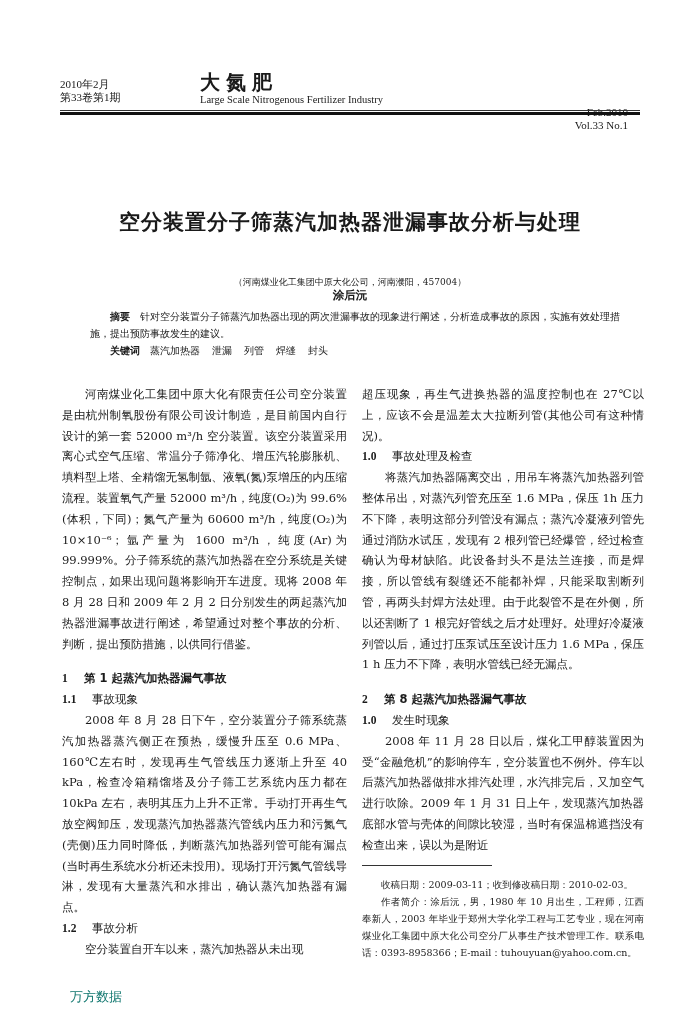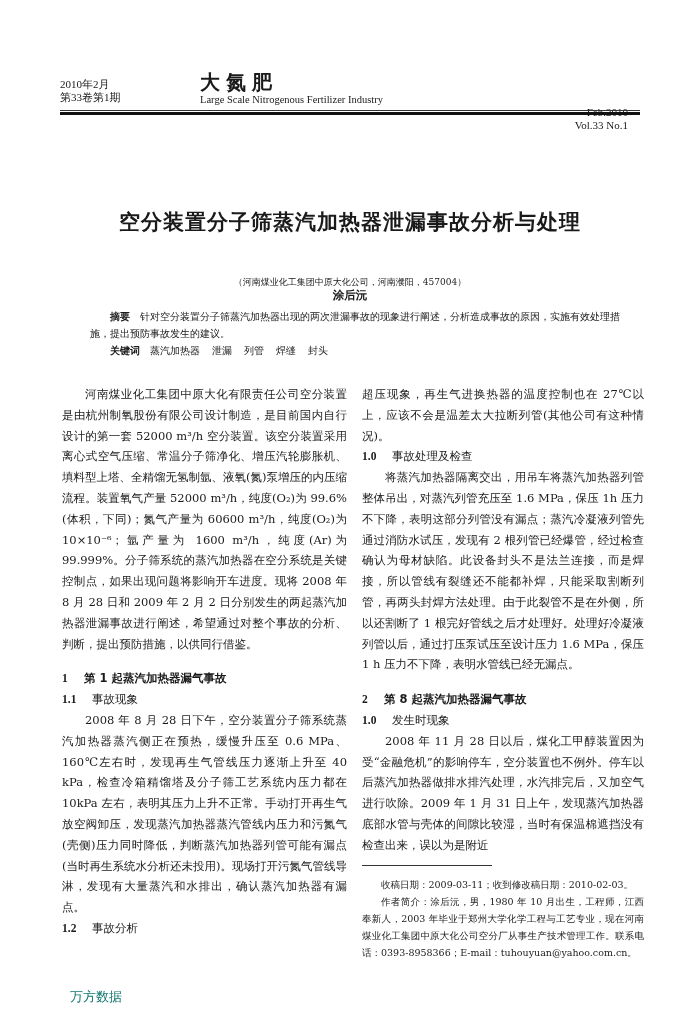--- a/index.html
+++ b/index.html
@@ -70,20 +70,21 @@
   <div class="h1">
     <span class="num">1</span><span>第 1 起蒸汽加热器漏气事故</span>
   </div>
   <div class="h2">
     <span class="num">1.1</span><span>事故现象</span>
   </div>
   <p class="p">2008 年 8 月 28 日下午，空分装置分子筛系统蒸汽加热器蒸汽侧正在预热，缓慢升压至 0.6 MPa、160℃左右时，发现再生气管线压力逐渐上升至 40 kPa，检查冷箱精馏塔及分子筛工艺系统内压力都在 10kPa 左右，表明其压力上升不正常。手动打开再生气放空阀卸压，发现蒸汽加热器蒸汽管线内压力和污氮气(壳侧)压力同时降低，判断蒸汽加热器列管可能有漏点(当时再生系统水分析还未投用)。现场打开污氮气管线导淋，发现有大量蒸汽和水排出，确认蒸汽加热器有漏点。</p>
   <div class="h2">
     <span class="num">1.2</span><span>事故分析</span>
   </div>
+  <p class="p">空分装置自开车以来，蒸汽加热器从未出现</p>
 </div>
 
 <div class="abs col col-right">
   <p class="p" style="text-indent:0">超压现象，再生气进换热器的温度控制也在 27℃以上，应该不会是温差太大拉断列管(其他公司有这种情况)。</p>
   <div class="h2">
     <span class="num">1.0</span><span>事故处理及检查</span>
   </div>
   <p class="p">将蒸汽加热器隔离交出，用吊车将蒸汽加热器列管整体吊出，对蒸汽列管充压至 1.6 MPa，保压 1h 压力不下降，表明这部分列管没有漏点；蒸汽冷凝液列管先通过消防水试压，发现有 2 根列管已经爆管，经过检查确认为母材缺陷。此设备封头不是法兰连接，而是焊接，所以管线有裂缝还不能都补焊，只能采取割断列管，再两头封焊方法处理。由于此裂管不是在外侧，所以还割断了 1 根完好管线之后才处理好。处理好冷凝液列管以后，通过打压泵试压至设计压力 1.6 MPa，保压 1 h 压力不下降，表明水管线已经无漏点。</p>
   <div class="h1">
     <span class="num">2</span><span>第 8 起蒸汽加热器漏气事故</span>

